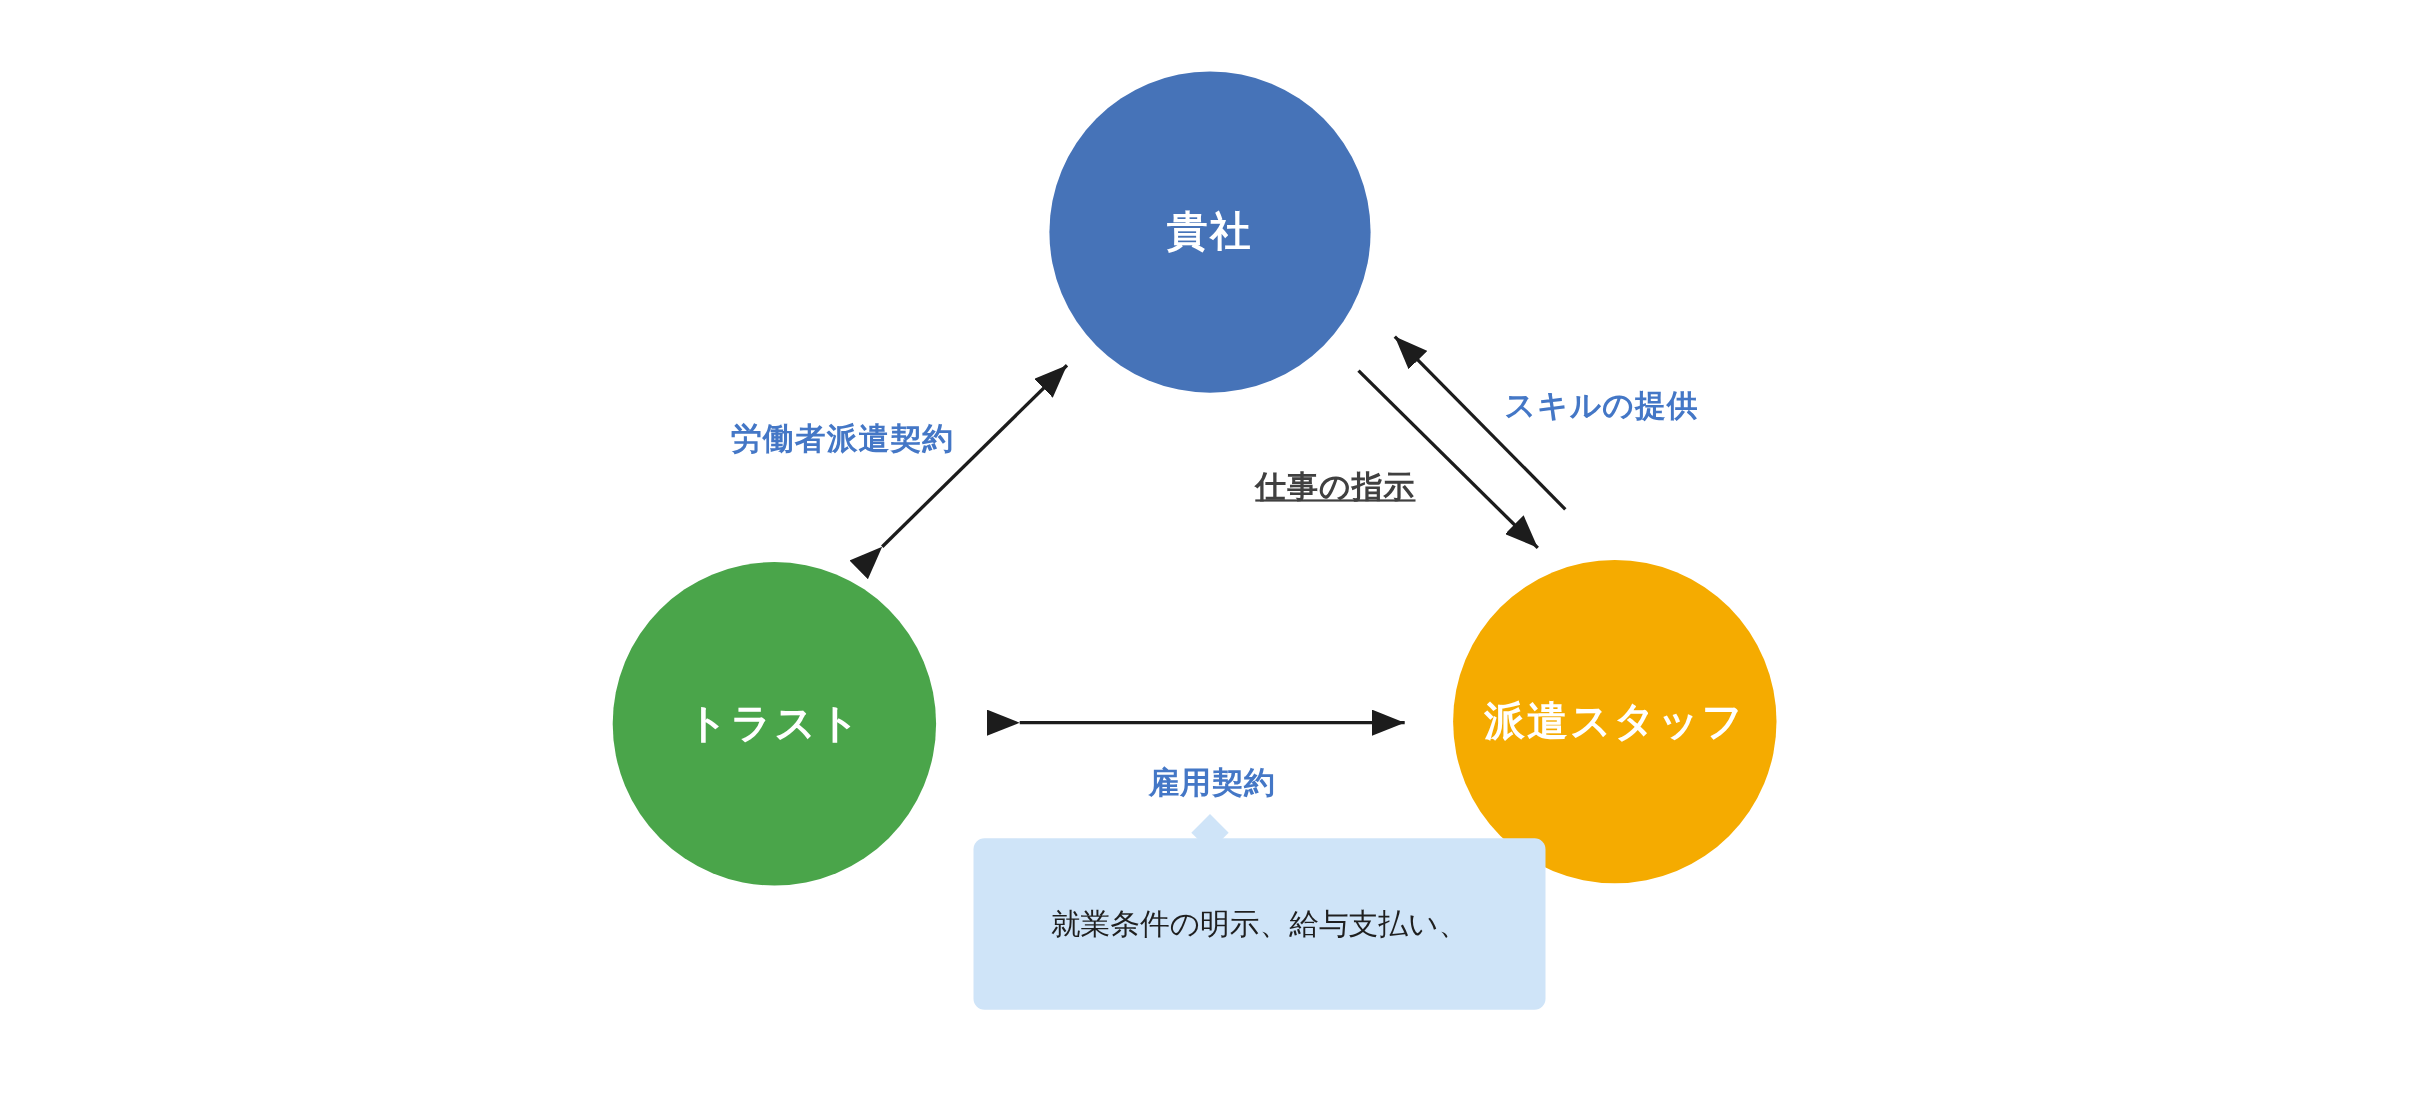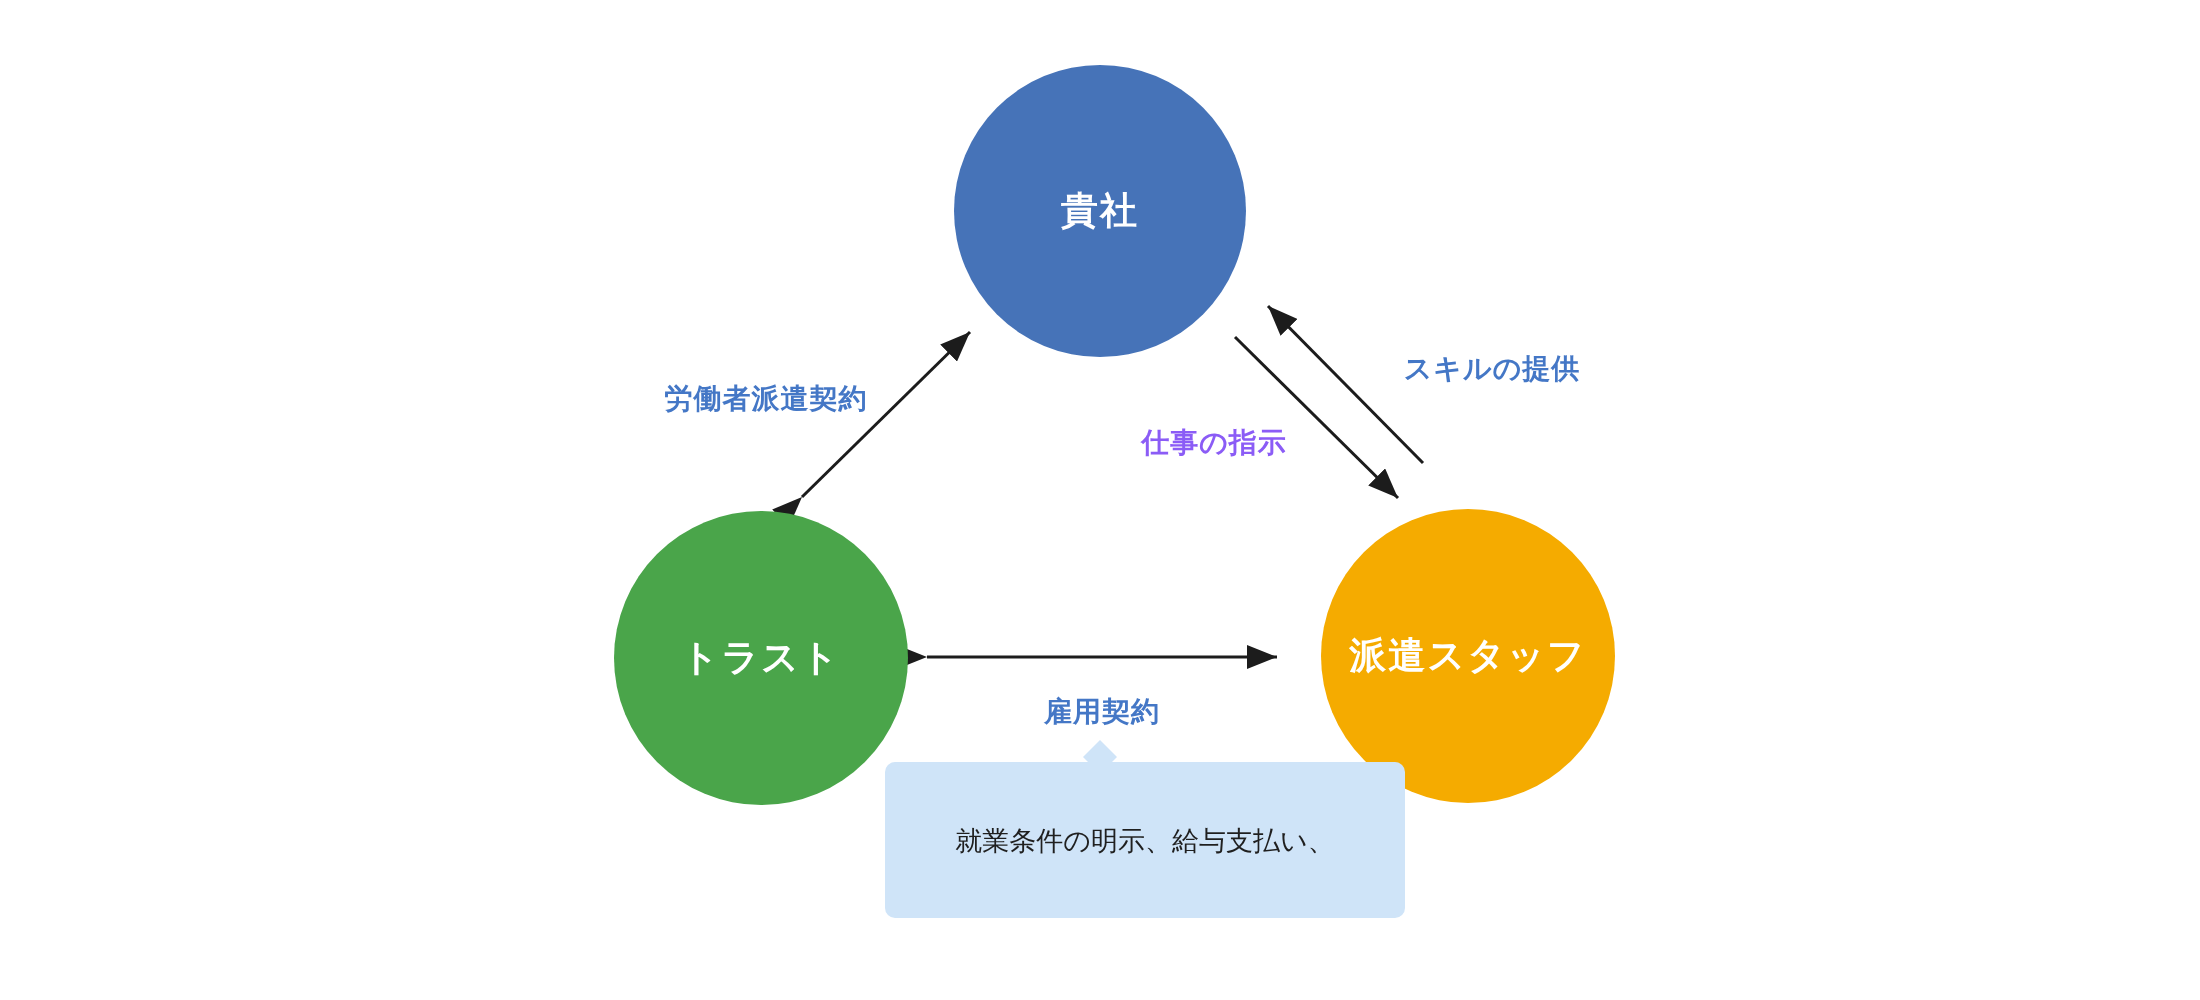--- a/index.html
+++ b/index.html
@@ -23,21 +23,21 @@
     justify-content: center;
   }
   .node-label {
     color: #ffffff;
     font-size: 37px;
     font-weight: bold;
     letter-spacing: 2px;
     white-space: nowrap;
   }
   .node-company { left: 954px; top: 65px;  width: 292px; height: 292px; }
-  .node-trust   { left: 614px; top: 511px; width: 294px; height: 294px; }
+  .node-trust   { left: 557px; top: 511px; width: 294px; height: 294px; }
   .node-staff   { left: 1321px; top: 509px; width: 294px; height: 294px; }
 
   .arrows-layer {
     position: absolute;
     left: 0; top: 0;
     width: 2200px;
     height: 1000px;
   }
   .arrow-line {
     stroke-width: 3px;
@@ -45,21 +45,21 @@
   }
   .edge-label {
     position: absolute;
     transform: translateX(-50%);
     font-size: 28px;
     font-weight: bold;
     white-space: nowrap;
     letter-spacing: 1px;
   }
   .edge-label-dispatch   { left: 766px;  top: 368px; }
-  .edge-label-skill      { left: 1456px; top: 350px; margin-left: 36px; }
+  .edge-label-skill      { left: 1456px; top: 350px; }
   .edge-label-work       { left: 1214px; top: 424px; }
   .edge-label-employment { left: 1102px; top: 668px; margin-top: 25px; }
 
   .callout-box {
     position: absolute;
     left: 885px;
     top: 762px;
     width: 520px;
     height: 156px;
     border-radius: 10px;
@@ -110,21 +110,21 @@
   </div>
 
   <div class="node node-staff" style="background-color: rgb(245, 171, 0);">
     <span class="node-label">派遣スタッフ</span>
   </div>
 
   <div class="edge-label edge-label-dispatch" style="color: rgb(68, 119, 198); margin-top: 12px;">労働者派遣契約</div>
 
   <div class="edge-label edge-label-skill" style="color: rgb(68, 119, 198);">スキルの提供</div>
 
-  <div class="edge-label edge-label-work" style="color: #8b5cf6;">仕事の指示</div>
+  <div class="edge-label edge-label-work" style="color: #404040; text-decoration: underline;">仕事の指示</div>
 
   <div class="edge-label edge-label-employment" style="color: rgb(68, 119, 198);">雇用契約</div>
 
   <div class="callout-pointer" style="background-color: rgb(207, 228, 248);"></div>
 
   <div class="callout-box" style="background-color: rgb(207, 228, 248);">
     <div class="callout-line">就業条件の明示、給与支払い、</div>
   </div>
 
 </div>

